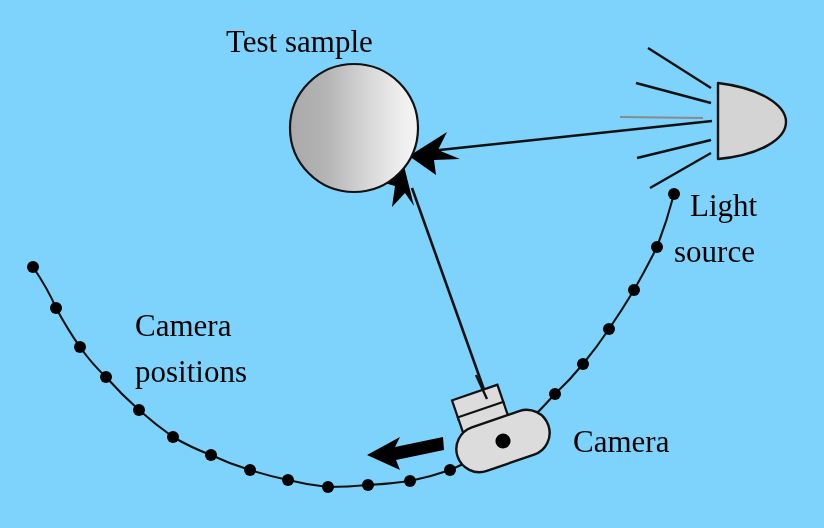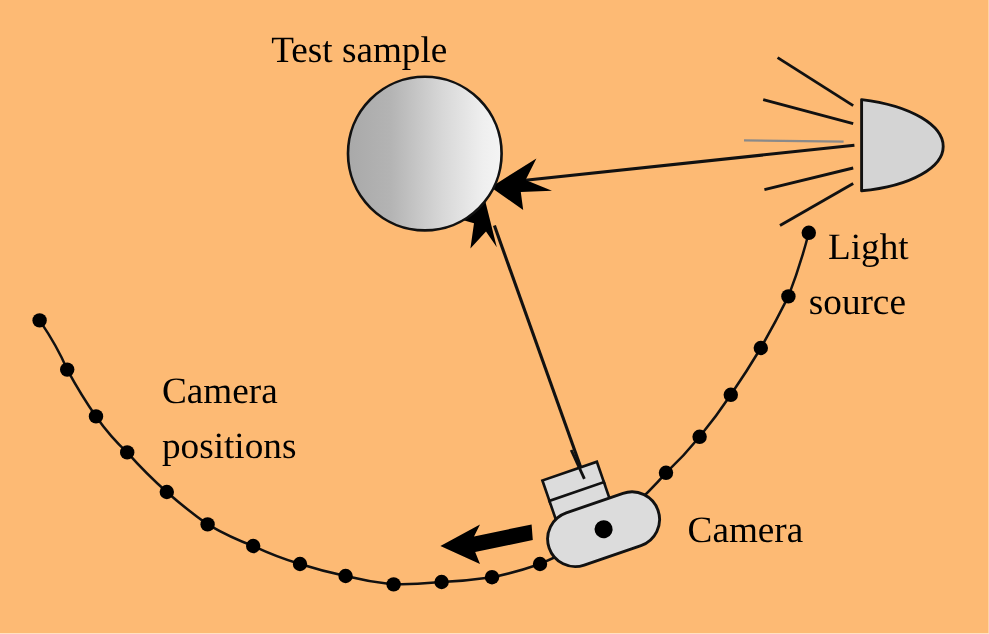--- a/index.html
+++ b/index.html
@@ -11,21 +11,21 @@
   body {
     width: 824px;
     height: 528px;
     overflow: hidden;
     font-family: "Liberation Serif", "DejaVu Serif", serif;
   }
   #diagram-root {
     position: relative;
     width: 824px;
     height: 528px;
-    background: #fdba74;
+    background: #7dd3fc;
   }
   svg.diagram {
     display: block;
     width: 824px;
     height: 528px;
   }
   .dlabel {
     font-family: "Liberation Serif", "DejaVu Serif", serif;
     fill: #000000;
     font-size: 31px;

